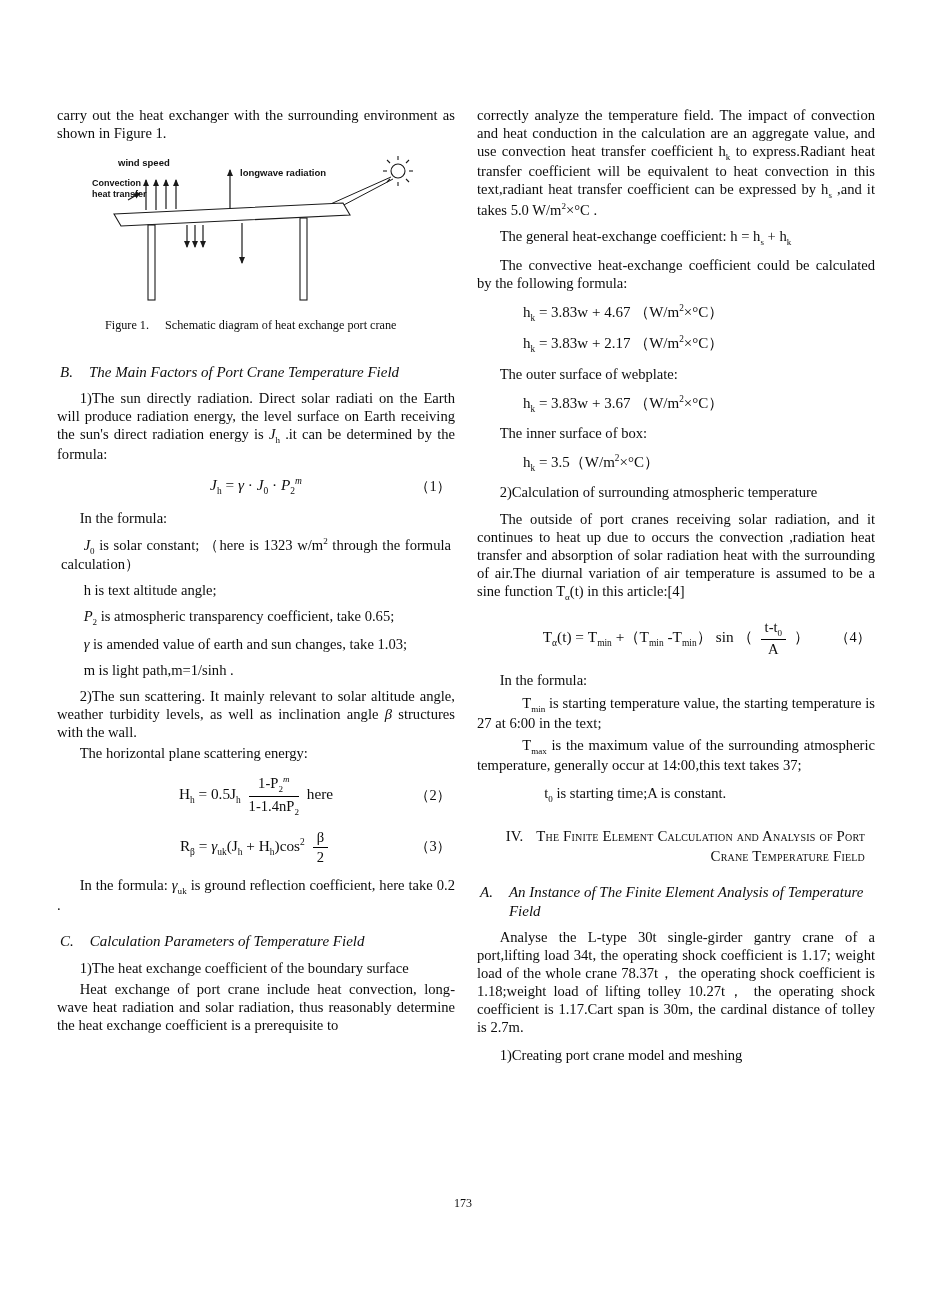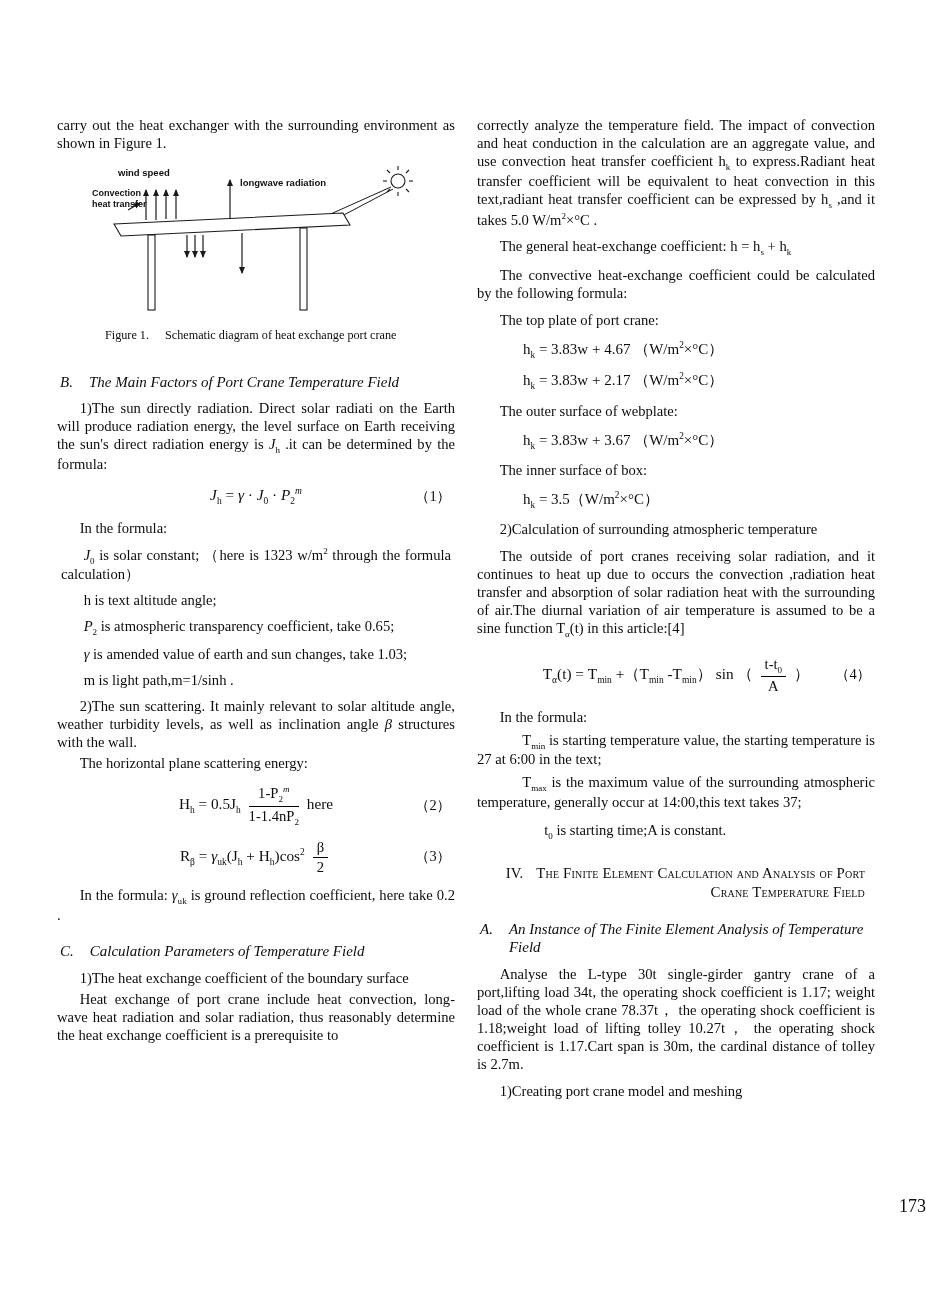--- a/index.html
+++ b/index.html
@@ -4,42 +4,42 @@
 <style>
   html, body { margin: 0; padding: 0; }
   body {
     width: 926px; height: 1309px;
     background: #ffffff;
     color: #0c0c0c;
     font-family: "Liberation Serif", "DejaVu Serif", serif;
     position: relative;
     overflow: hidden;
   }
-  .columns { position: absolute; top: 117px; left: 57px; display: flex; gap: 22px; }
+  .columns { position: absolute; top: 107px; left: 57px; display: flex; gap: 22px; }
   .col { width: 398px; font-size: 14.6px; line-height: 1.225; text-align: justify; }
   p { margin: 0 0 3px 0; }
   .indent { text-indent: 1.55em; }
   .item { text-indent: 1.55em; margin: 8px 4px; }
   .item2 { text-indent: 3.1em; margin: 5px 0; }
   .item3 { text-indent: 4.6em; margin: 10px 0; }
   .figure { margin: 12px auto 4px auto; width: 332px; }
   .figure text { font-family: "Liberation Sans", "DejaVu Sans", sans-serif; fill: #111; }
   .caption { font-size: 12.2px; margin: 6px 0 30px 48px; text-align: left; text-justify: none; }
   .caption .cap-label { margin-right: 16px; }
   .sec-h { display: flex; gap: 16px; font-style: italic; font-size: 15px; margin: 17px 0 9px 3px; line-height: 1.25; text-align: left; }
   .formula { position: relative; text-align: center; margin: 12px 0; font-size: 15.3px; }
   .formula .fno { position: absolute; right: 4px; top: 50%; transform: translateY(-50%); font-size: 14.4px; }
   .frac { display: inline-block; vertical-align: middle; text-align: center; margin: 0 4px; line-height: 1.15; font-size: 14.6px; }
   .fn { display: block; border-bottom: 1.2px solid #000; padding: 0 4px 1px 4px; }
   .fd { display: block; padding-top: 1px; }
   .rformula { margin: 10px 0 10px 46px; font-size: 15px; text-align: left; }
   .sec-center { text-align: right; margin: 22px 10px 12px 10px; font-size: 14.8px; line-height: 1.3; }
   .sec-center .num { margin-right: 13px; }
   .smallcaps { font-variant: small-caps; letter-spacing: 0.2px; }
-  .page-number { position: absolute; top: 1196px; left: 0; width: 926px; text-align: right; font-size: 18px; }
+  .page-number { position: absolute; top: 1196px; left: 0; width: 926px; text-align: center; font-size: 12px; }
   sub, sup { font-size: 0.62em; }
 </style>
 </head>
 <body>
 
 <div class="page">
   <div class="columns">
 
     <div class="col">
       <p>carry out the heat exchanger with the surrounding environment as shown in Figure 1.</p>
@@ -143,21 +143,20 @@
 
       <p class="indent">1)The heat exchange coefficient of the boundary surface</p>
       <p class="indent">Heat exchange of port crane include heat convection, long-wave heat radiation and solar radiation, thus reasonably determine the heat exchange coefficient is a prerequisite to</p>
     </div>
 
     <div class="col">
       <p>correctly analyze the temperature field. The impact of convection and heat conduction in the calculation are an aggregate value, and use convection heat transfer coefficient h<sub>k</sub> to express.Radiant heat transfer coefficient will be equivalent to heat convection in this text,radiant heat transfer coefficient can be expressed by h<sub>s</sub> ,and it takes 5.0  W/m<sup>2</sup>×°C .</p>
       <p class="indent" style="margin:9px 0;">The general heat-exchange coefficient:  h = h<sub>s</sub> + h<sub>k</sub></p>
       <p class="indent">The convective heat-exchange coefficient could be calculated by the following formula:</p>
 
-      <p class="indent" style="margin-top:9px;">The top plate of port crane:</p>
       <div class="rformula">h<sub>k</sub> = 3.83w + 4.67  （W/m<sup>2</sup>×°C）</div>
 
       <div class="rformula">h<sub>k</sub> = 3.83w + 2.17 （W/m<sup>2</sup>×°C）</div>
 
       <p class="indent">The outer surface of webplate:</p>
       <div class="rformula">h<sub>k</sub> = 3.83w + 3.67 （W/m<sup>2</sup>×°C）</div>
 
       <p class="indent">The inner surface of box:</p>
       <div class="rformula">h<sub>k</sub> = 3.5（W/m<sup>2</sup>×°C）</div>
 

